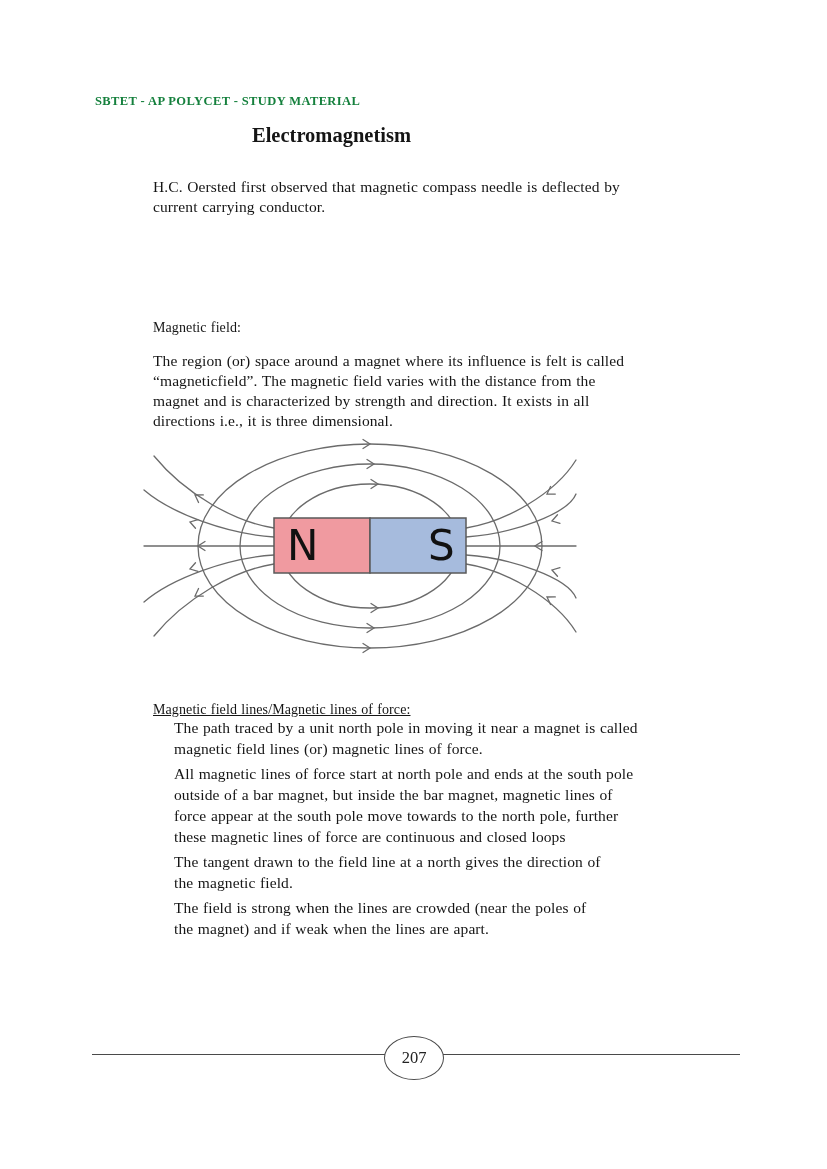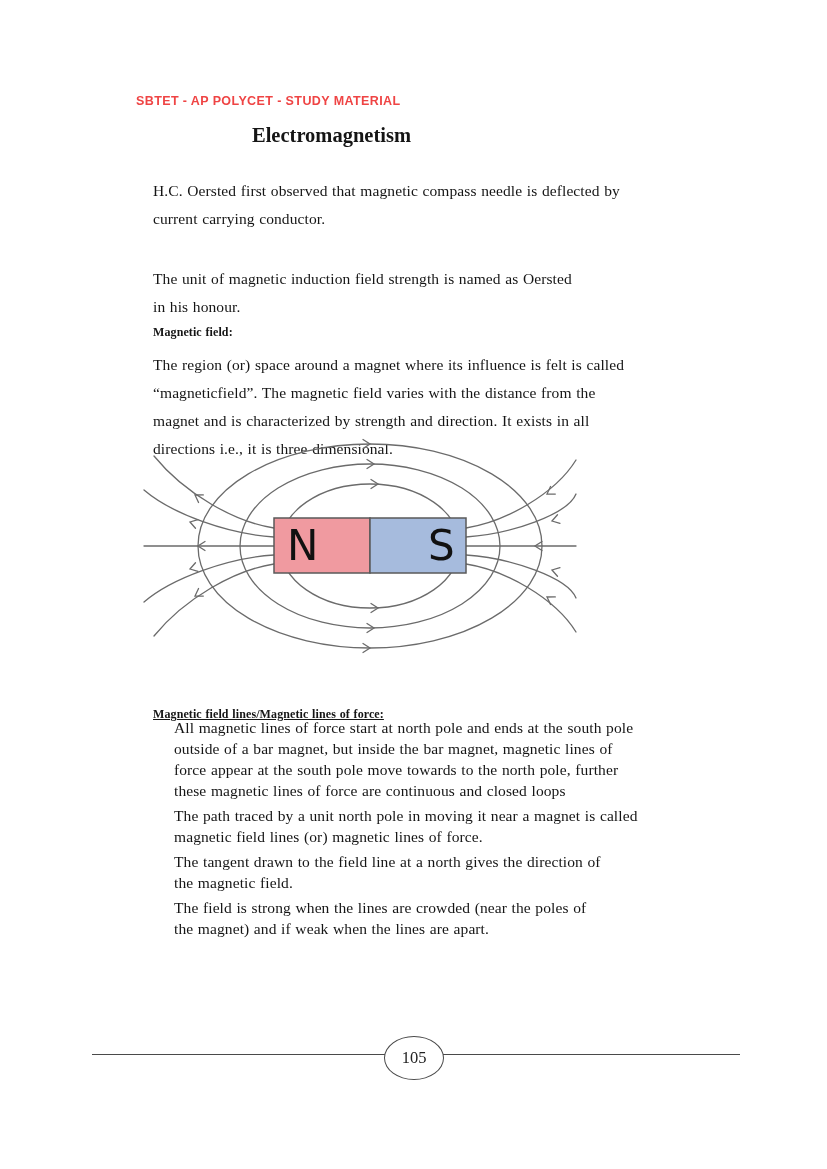--- a/index.html
+++ b/index.html
@@ -4,33 +4,33 @@
 <style>
   html,body{margin:0;padding:0;background:#e8e8e8;}
   .page{
     position:relative;width:827px;height:1169px;background:#ffffff;
     font-family:"Liberation Serif","DejaVu Serif",serif;color:#151515;
     overflow:hidden;margin:0 auto;
   }
   .abs{position:absolute;margin:0;}
   .doc-header{
     left:95px;top:94px;
-    font-family:Liberation Sans, sans-serif;
-    font-weight:bold;font-size:12.5px;letter-spacing:.4px;color:#ef4444;margin-left:41px;
+    font-family:Liberation Serif, serif;
+    font-weight:bold;font-size:12.5px;letter-spacing:.4px;color:#15803d;
   }
   .doc-title{
     left:0;top:124px;width:663px;text-align:center;
     font-weight:bold;font-size:20.5px;
   }
   .body-text{
     left:153px;width:560px;
-    font-size:15.5px;line-height:28px;white-space:pre-line;
+    font-size:15.5px;line-height:20px;white-space:pre-line;
     letter-spacing:.1px;word-spacing:.6px;
   }
-  .heading{font-weight:bold;font-size:12px;white-space:pre-line;}
+  .heading{font-weight:normal;font-size:14px;white-space:pre-line;}
   .underlined{text-decoration:underline;}
   .bullets{left:174px;top:717px;width:540px;}
   .bullets .pt{
     font-size:15.5px;line-height:21px;white-space:pre-line;
     margin:0 0 4px 0;letter-spacing:.1px;word-spacing:.6px;
   }
   .diagram{left:140px;top:438px;}
   .field-line{fill:none;stroke-width:1.3;stroke-linecap:round;}
   .magnet-part{stroke-width:1.5;}
   .magnet-label{font-family:"DejaVu Sans","Liberation Sans",sans-serif;font-size:42px;fill:#111;}
@@ -49,22 +49,20 @@
 <body>
 
 <div class="page">
 
   <div class="abs doc-header">SBTET - AP POLYCET - STUDY MATERIAL</div>
 
   <h1 class="abs doc-title">Electromagnetism</h1>
 
   <p class="abs body-text" style="top:177px">H.C. Oersted first observed that magnetic compass needle is deflected by
 current carrying conductor.</p>
-  <p class="abs body-text" style="top:265px">The unit of magnetic induction field strength is named as Oersted
-in his  honour.</p>
 
   <p class="abs body-text heading" style="top:318px">Magnetic field:</p>
   <p class="abs body-text" style="top:351px">The region (or) space around a magnet where its influence is felt is called
 “magneticfield”. The magnetic field varies with the distance from the
 magnet and is characterized by strength and direction. It exists in all
 directions i.e., it is three dimensional.</p>
 
   <svg class="abs diagram" width="440" height="230" viewBox="0 0 440 230">
     <g>
 
@@ -108,30 +106,30 @@
       <rect class="magnet-part" x="134" y="80" width="96" height="55" fill="#f09aa0" stroke="#5a5a5a"></rect>
       <rect class="magnet-part" x="230" y="80" width="96" height="55" fill="#a6bbdd" stroke="#5a5a5a"></rect>
       <text class="magnet-label" x="147" y="122">N</text>
       <text class="magnet-label" x="288" y="122">S</text>
     </g>
   </svg>
 
   <p class="abs body-text heading underlined" style="top:700px">Magnetic field lines/Magnetic lines of force:</p>
 
   <div class="abs bullets">
+    <p class="pt">The path traced by a unit north pole in moving it near a magnet is called
+magnetic field lines (or) magnetic lines of force.</p>
     <p class="pt">All magnetic lines of force start at north pole and ends at the south pole
 outside of a bar magnet, but inside the bar magnet, magnetic lines of
 force appear at the south pole move towards to the north pole, further
 these magnetic lines of force are continuous and closed loops</p>
-    <p class="pt">The path traced by a unit north pole in moving it near a magnet is called
-magnetic field lines (or) magnetic lines of force.</p>
     <p class="pt">The tangent drawn to the field line at a north gives the direction of
 the magnetic field.</p>
     <p class="pt">The field is strong when the lines are crowded (near the poles of
 the magnet) and if weak when the lines are apart.</p>
   </div>
 
   <div class="abs footer-line"></div>
   <div class="abs page-num-ellipse">
-    <span>105</span>
+    <span>207</span>
   </div>
 
 </div>
 
 </body></html>

